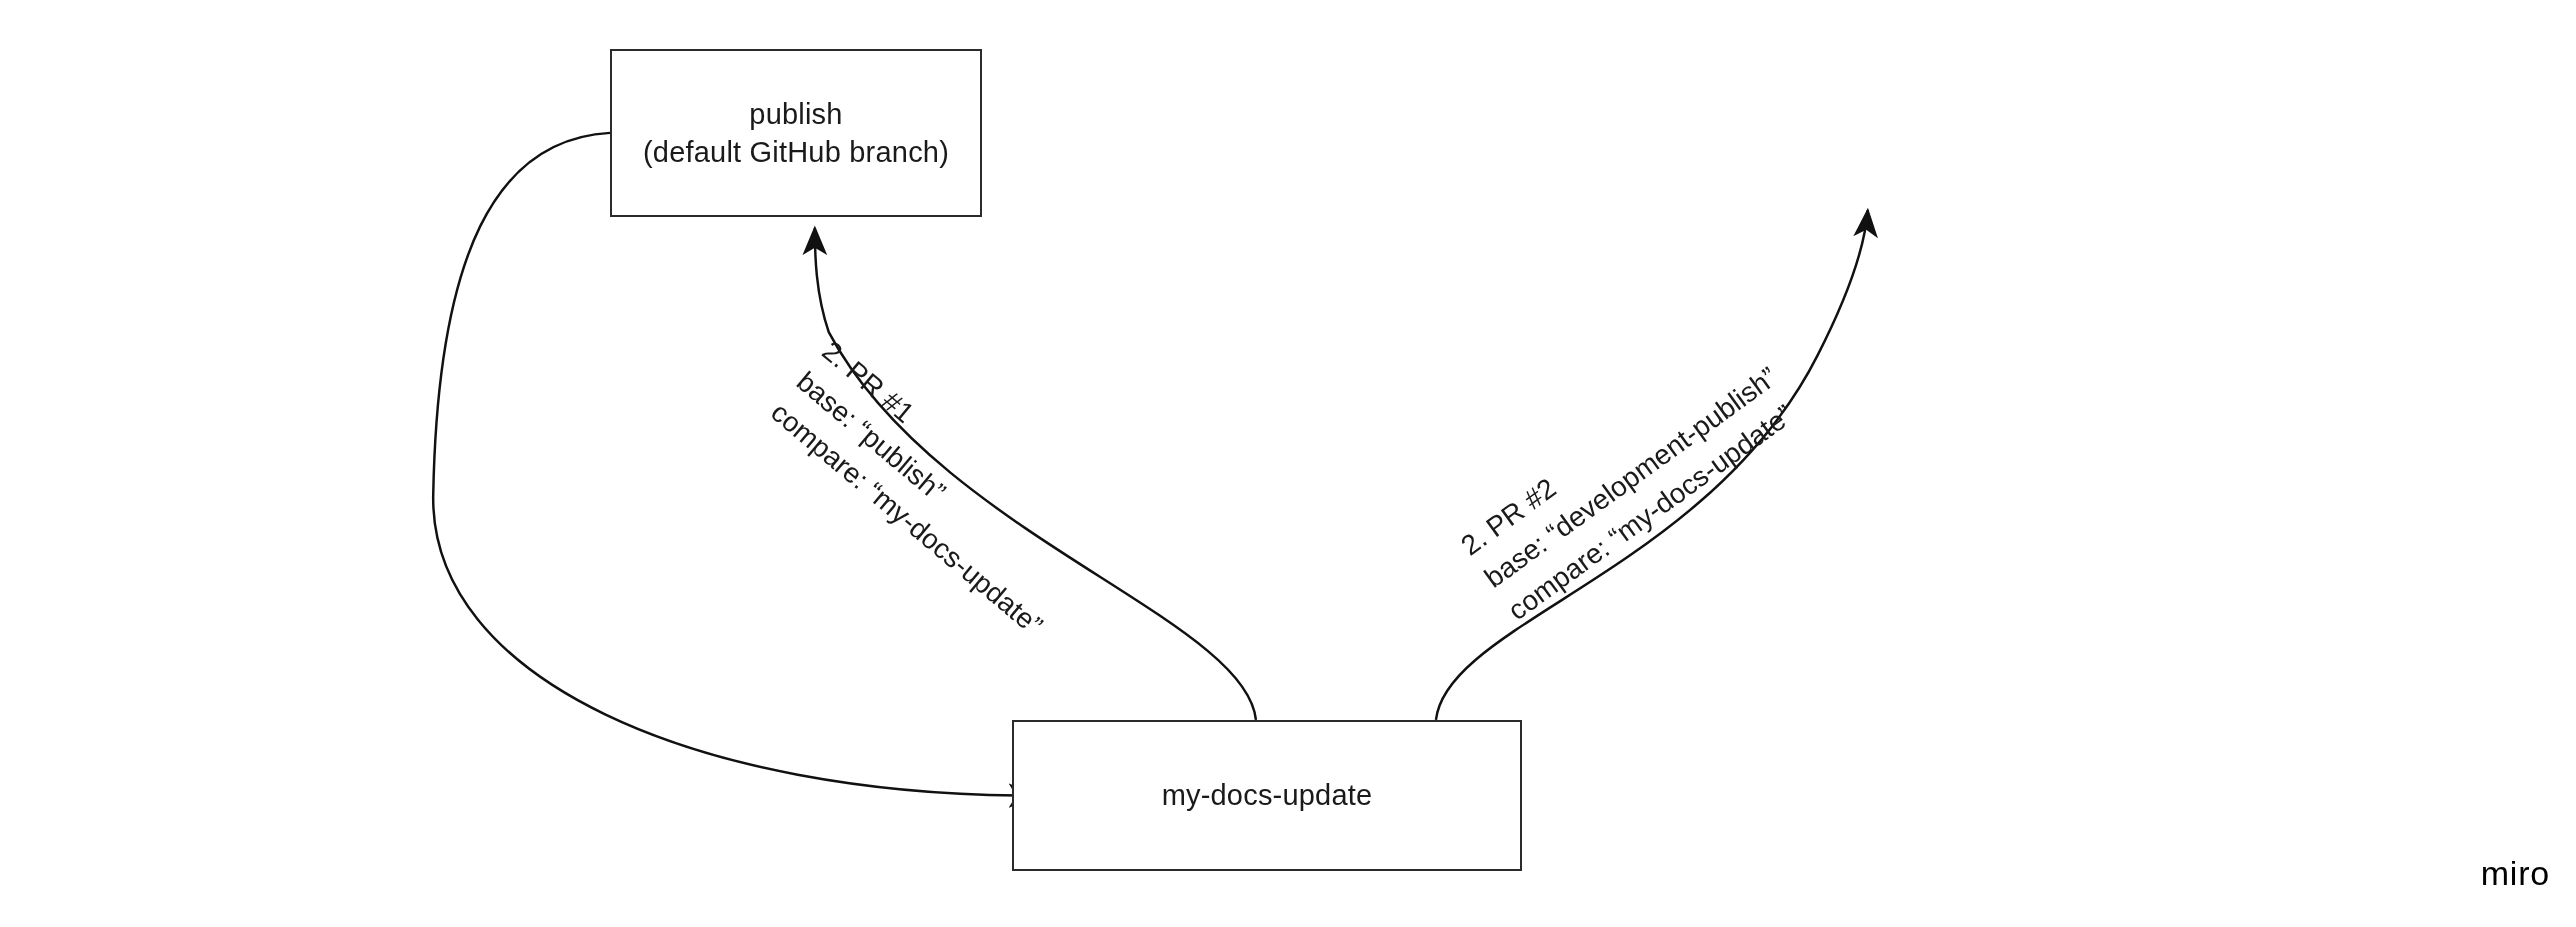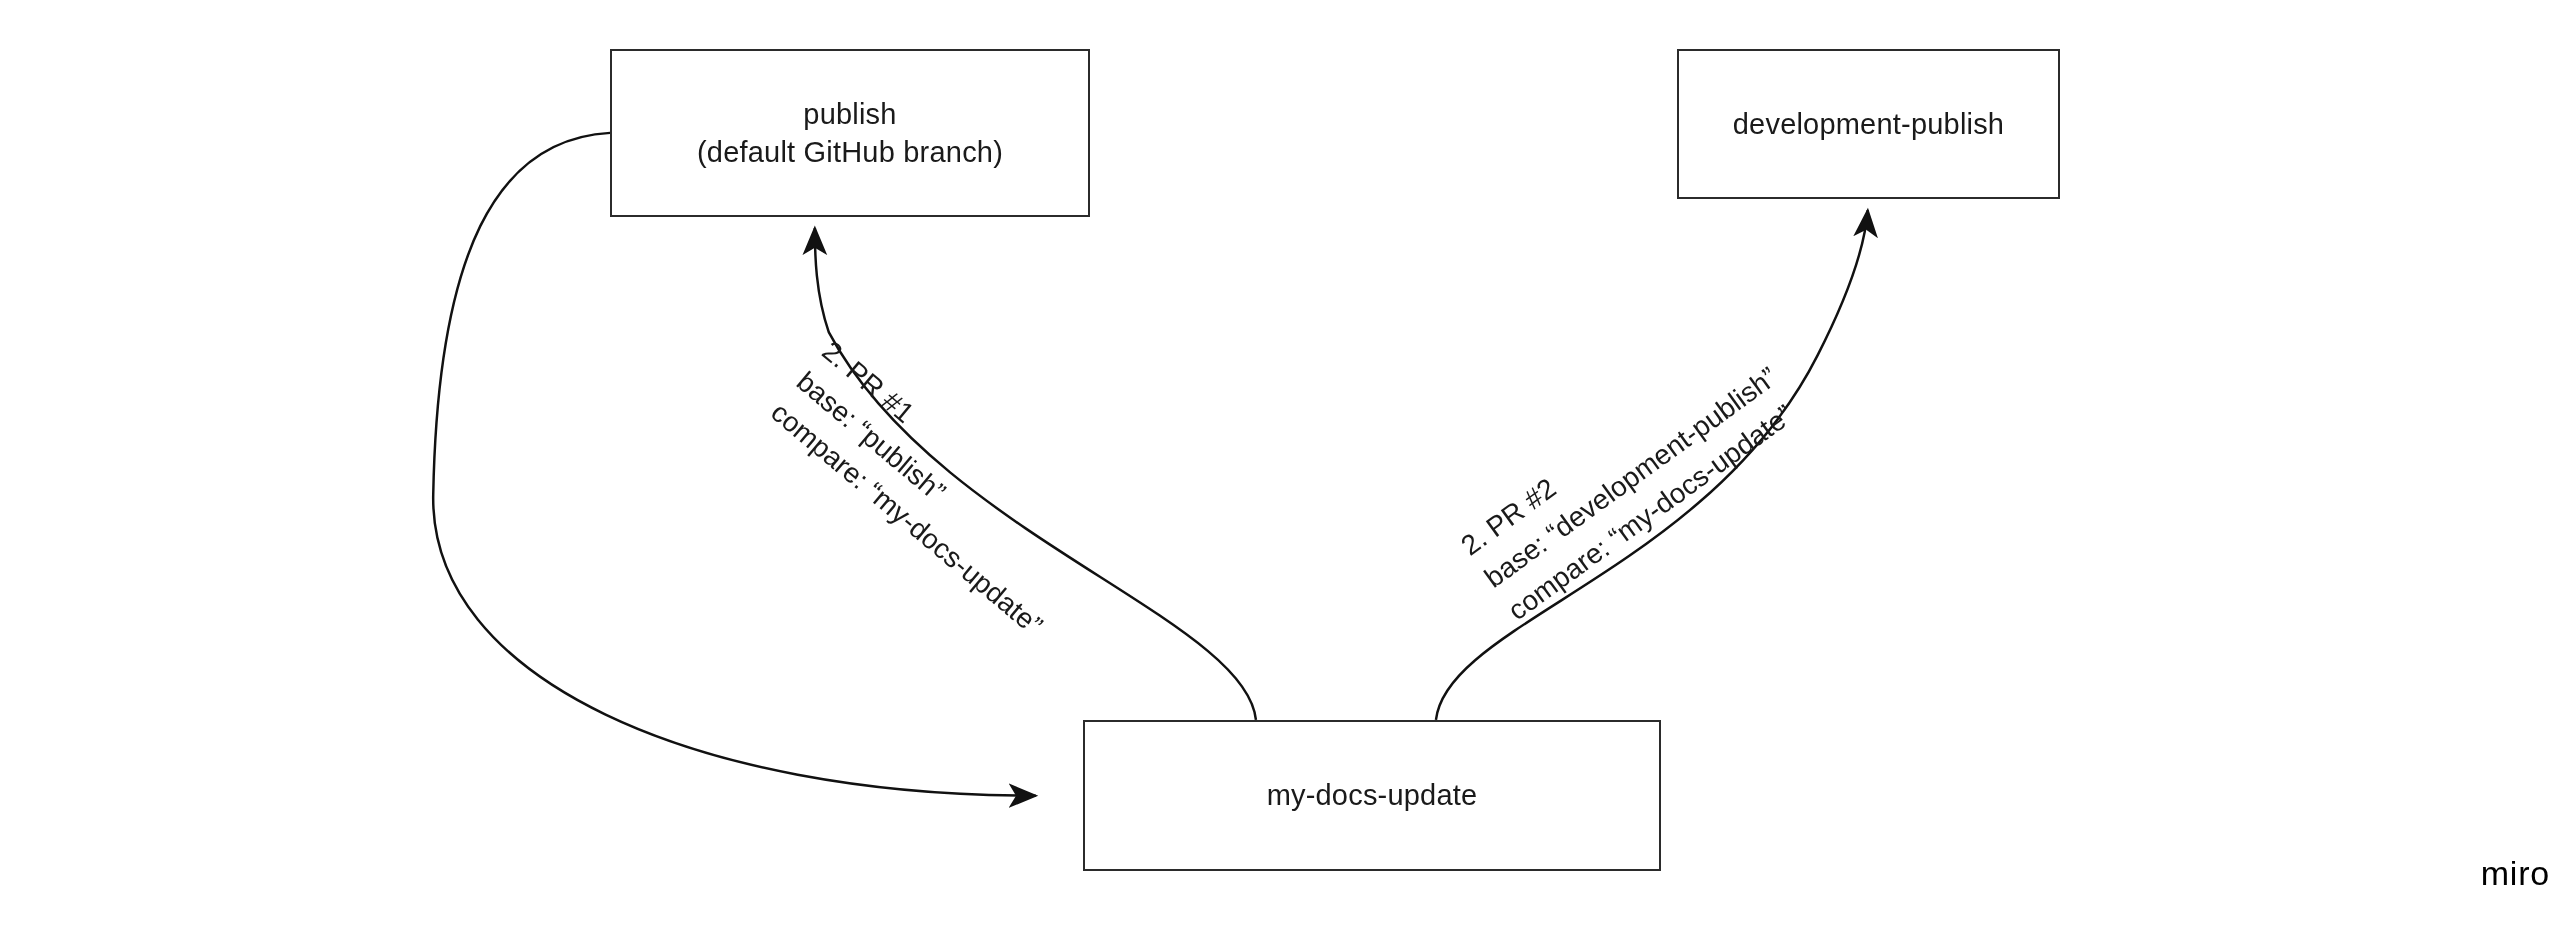--- a/index.html
+++ b/index.html
@@ -40,33 +40,33 @@
     font-size: 29px;
     line-height: 1.32;
     color: #1a1a1a;
     white-space: pre-line;
     letter-spacing: 0.2px;
   }
   
   #node-publish {
     left: 610px;
     top: 49px;
-    width: 480px;
+    width: 372px;
     height: 168px;
   }
   #node-development-publish {
     left: 1677px;
     top: 49px;
     width: 383px;
     height: 150px;
   }
   #node-my-docs-update {
-    left: 1083px;
+    left: 1012px;
     top: 720px;
-    width: 578px;
+    width: 510px;
     height: 151px;
   }
   
   .edge-label {
     position: absolute;
     font-size: 28px;
     line-height: 1.42;
     color: #1a1a1a;
     white-space: pre-line;
     transform-origin: left top;
@@ -113,23 +113,20 @@
     <path d="M 1625,932 C 1612,800 1210,690 1072,430 C 1055,380 1054,330 1054,295" fill="none" stroke="#111111" stroke-width="3.2" marker-end="url(#arrow)"></path>
 
     <path d="M 1858,932 C 1872,806 2210,740 2352,460 C 2398,370 2414,310 2417,272" fill="none" stroke="#111111" stroke-width="3.2" marker-end="url(#arrow)"></path>
   </svg>
 
   <div class="node" id="node-publish">
     <span class="node-label">publish
 (default GitHub branch)</span>
   </div>
 
-  <div class="node" id="node-development-publish">
-    <span class="node-label">development-publish</span>
-  </div>
 
   <div class="node" id="node-my-docs-update">
     <span class="node-label">my-docs-update</span>
   </div>
 
 
   <div class="edge-label" id="label-pr1">2. PR #1
 base: “publish”
 compare: “my-docs-update”</div>
 

